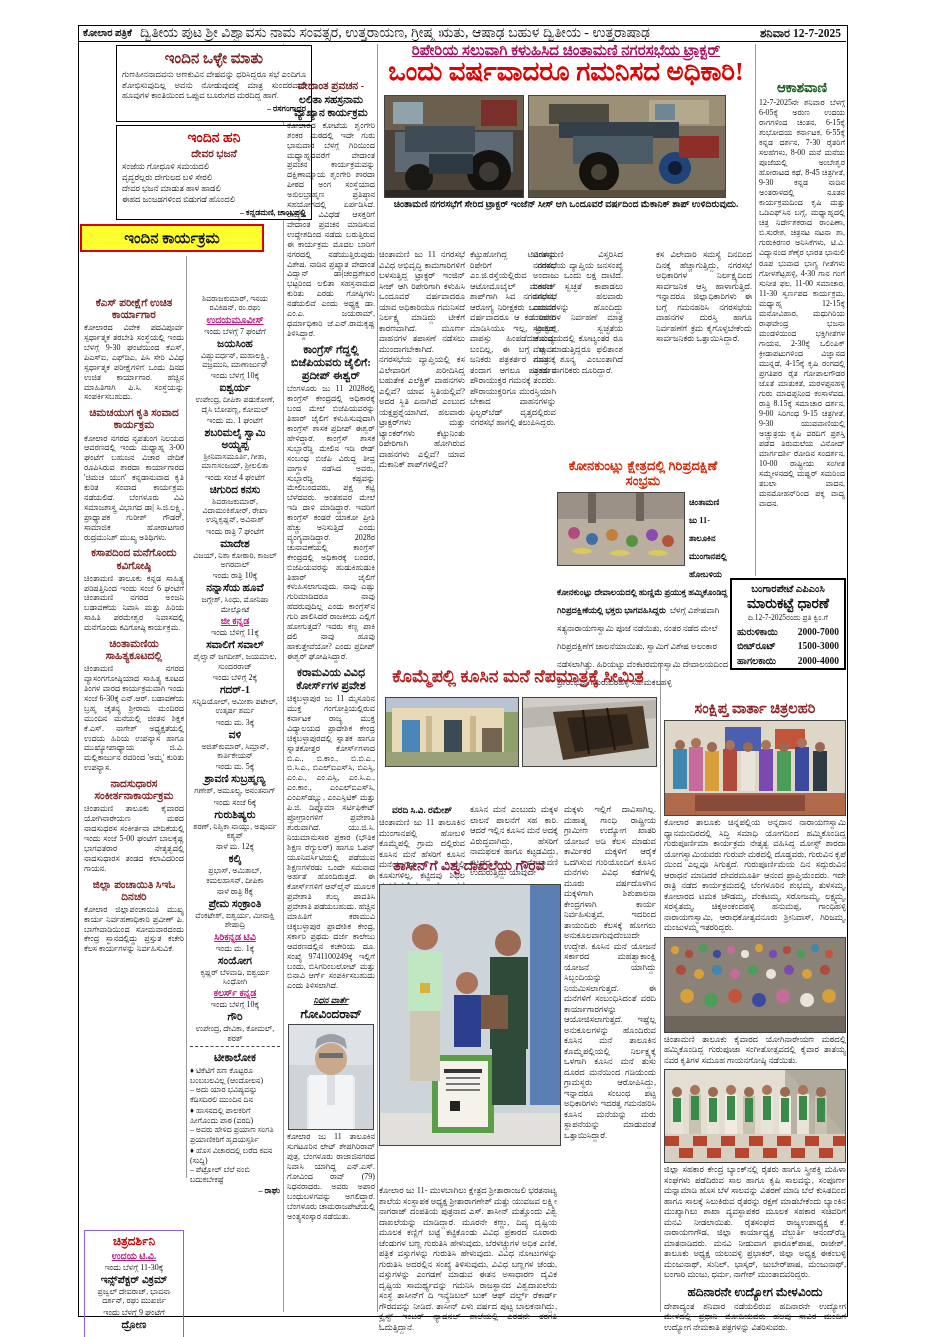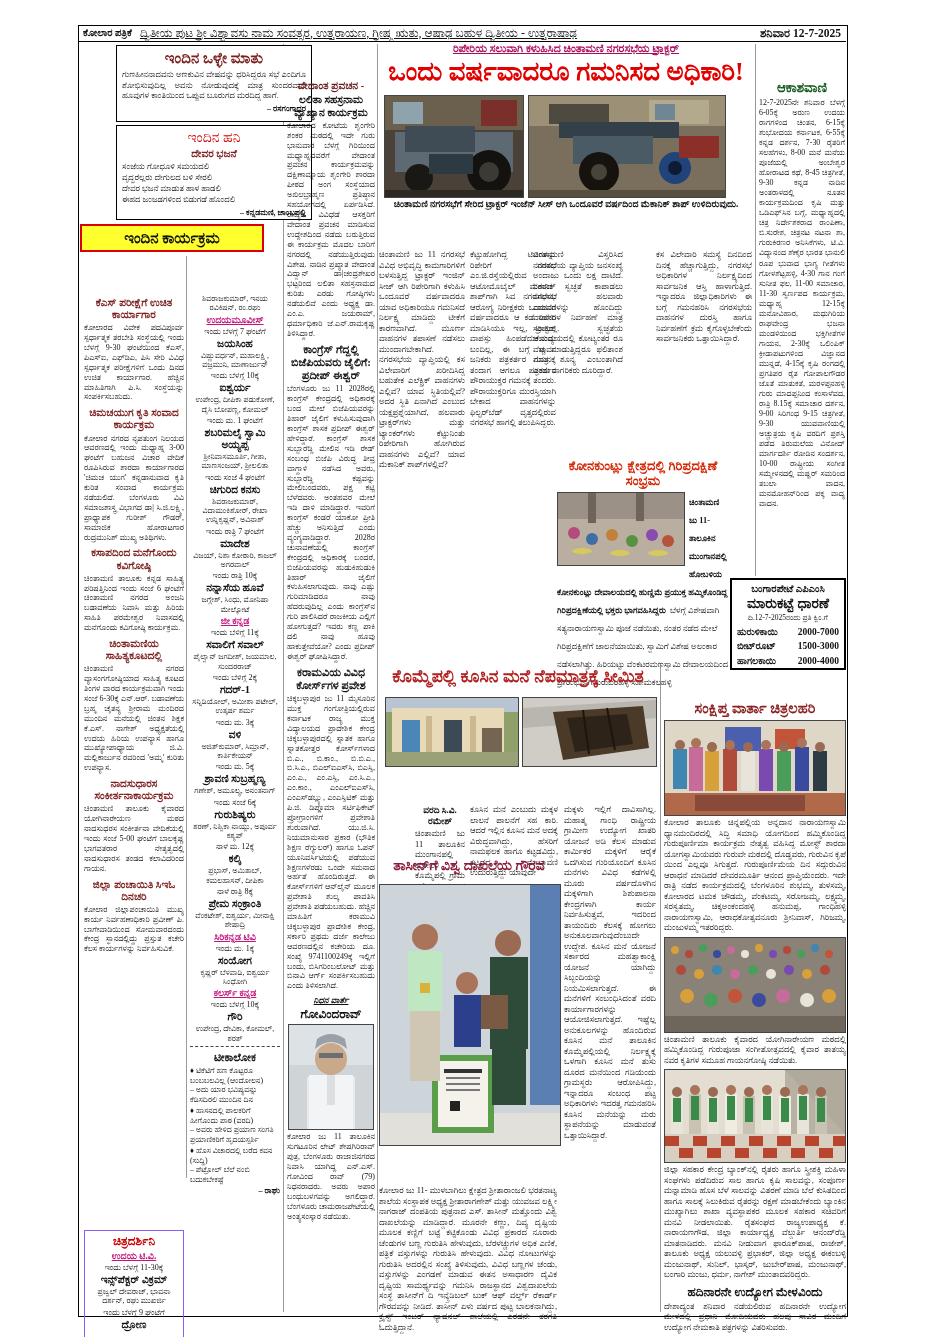--- a/index.html
+++ b/index.html
@@ -3,25 +3,25 @@
 <meta charset="utf-8">
 <style>
   html,body{margin:0;padding:0;background:#ffffff;}
   .canvas{position:relative;width:945px;height:1337px;background:#ffffff;overflow:hidden;
           font-family:"Liberation Serif","DejaVu Serif",serif;color:#111;}
   .abs{position:absolute;}
   .page-border{left:78px;top:25px;width:768px;height:1290px;border:1px solid #000;}
   .masthead{left:78px;top:25px;width:768px;height:17px;border-bottom:1px solid #000;
             display:flex;align-items:center;padding:0 5px;box-sizing:border-box;gap:8px;}
   .mh-paper{font-weight:bold;font-size:10px;white-space:nowrap;}
-  .mh-alm{font-size:12px;flex:1;white-space:nowrap;overflow:hidden;text-decoration:underline;}
+  .mh-alm{font-size:14px;flex:1;white-space:nowrap;overflow:hidden;}
   .mh-date{font-weight:bold;font-size:11.5px;white-space:nowrap;}
   .boxed{border:1px solid #000;box-sizing:border-box;padding:3px 5px;background:#fff;margin-left:32px;}
   .gw-title{font-size:15px;font-weight:bold;color:#7b1f1f;text-align:center;margin:1px 0 3px;}
-  .hani-title{font-size:14px;font-weight:normal;color:#cc0000;text-align:center;margin:1px 0 2px;}
+  .hani-title{font-size:14px;font-weight:bold;color:#cc0000;text-align:center;margin:1px 0 2px;}
   .hani-sub{font-size:10.5px;font-weight:bold;color:#7b1f1f;text-align:center;margin:2px 0;}
   .small-body{font-size:8.4px;line-height:1.25;text-align:justify;}
   .poem-line{font-size:8.4px;line-height:1.3;text-align:left;}
   .credit{font-size:8px;font-weight:bold;text-align:right;margin-top:2px;}
   .yellow-banner{background:#ffff2e;border:2px solid #dd0000;box-sizing:border-box;
                  display:flex;align-items:center;justify-content:center;}
   .yellow-banner span{font-size:15px;font-weight:bold;color:#111;}
   .newscol{overflow:hidden;box-sizing:border-box;margin-top:36px;}
   .sec{margin-bottom:5px;}
   .sec-title{font-size:10.5px;font-weight:bold;text-align:center;color:#7b1f1f;line-height:1.15;margin:3px 0 2px;}
@@ -36,21 +36,21 @@
   .tika-title{font-size:11px;font-weight:bold;text-align:center;margin:4px 0 2px;}
   .tika-item{font-size:7.8px;line-height:1.22;text-align:left;margin-bottom:2px;}
   .tika-item .q::before{content:"♦";margin-right:2px;}
   .tika-sign{font-size:8px;font-weight:bold;text-align:right;}
   .divider{border-top:1px dashed #444;margin:3px 0;}
   .ved-t1{font-size:10.5px;font-weight:bold;color:#6b2020;text-align:center;line-height:1.2;}
   .ved-t2{font-size:10.5px;font-weight:bold;text-align:center;line-height:1.25;}
   .h-black{font-size:11px;font-weight:bold;text-align:center;line-height:1.2;margin:4px 0 2px;}
   .obit-label{font-size:8.5px;font-weight:bold;font-style:italic;text-decoration:underline;text-align:center;margin-top:4px;}
   .obit-name{font-size:12px;font-weight:bold;text-align:center;margin:1px 0 2px;}
-  .kicker{font-size:11px;font-weight:bold;color:#ab0d5e;text-decoration:underline;text-align:center;}
+  .kicker{font-size:15px;font-weight:bold;color:#ab0d5e;text-decoration:underline;text-align:center;}
   .lead-headline{font-size:26px;font-weight:bold;color:#e30000;text-align:center;line-height:1.05;}
   .photo{display:block;border:1px solid #444;}
   .caption-bold{font-size:9.3px;font-weight:bold;text-align:center;line-height:1.2;}
   .giri-head{font-size:13px;font-weight:bold;color:#d42300;text-align:center;line-height:1.15;margin-bottom:2px;}
   .komme-head{font-size:17.5px;font-weight:bold;color:#b22222;text-align:center;line-height:1.05;}
   .byline{font-size:9px;font-weight:bold;text-align:center;margin-bottom:2px;}
   .taseen-head{font-size:14px;font-weight:bold;color:#8b1a3a;text-align:center;line-height:1.1;}
   .briefs-title{font-size:14.5px;font-weight:bold;color:#8b2222;text-align:center;margin-bottom:3px;}
   .radio-title{font-size:13.5px;font-weight:bold;color:#14591d;text-align:center;margin-bottom:2px;}
   .radio-body{font-size:7.9px;line-height:1.27;text-align:justify;}
@@ -415,21 +415,21 @@
     <rect x="0" y="54" width="132" height="14" fill="#9aa177"></rect>
   </svg>
   <svg class="abs photo" style="left:522px;top:697px;" width="133" height="68" viewBox="0 0 133 68">
     <rect width="133" height="68" fill="#cfcdc6"></rect>
     <path d="M0 10 L133 2 L133 20 L0 30 Z" fill="#b8b6ae"></path>
     <path d="M30 14 L120 8 L126 50 L40 62 Z" fill="#4c3a28"></path>
     <path d="M44 20 L104 16 L110 46 L52 54 Z" fill="#2e2318"></path>
     <line x1="60" y1="12" x2="66" y2="56" stroke="#1d1610" stroke-width="2"></line>
     <line x1="84" y1="10" x2="92" y2="52" stroke="#1d1610" stroke-width="2"></line>
   </svg>
-  <div class="abs newscol" style="left:379px;top:769px;width:86px;height:86px;padding-left:36px;">
+  <div class="abs newscol" style="left:379px;top:769px;width:86px;height:86px;">
     <div class="byline">ವರದಿ ಸಿ.ವಿ. ರಮೇಶ್</div>
     <div class="small-body">ಚಿಂತಾಮಣಿ ಜು 11 ತಾಲೂಕಿನ ಮುಂಗಾನಪಲ್ಲಿ ಹೋಬಳಿ ಕೊಮ್ಮೆಪಲ್ಲಿ ಗ್ರಾಮ ದಲ್ಲಿರುವ ಕೂಸಿನ ಮನೆ ಹೆಸರಿಗೆ ಕೂಸಿನ ಮನೆಯಾಗಿದ್ದು ಅಲ್ಲಿ ಕೂಸುಗಳಿಲ್ಲ, ಕಟ್ಟಿದವು ಶಿಥಿಲ ವ್ಯವಸ್ಥೆಯಲ್ಲಿದ್ದು ಮೇಲ್ಛಾವಣಿ ಕುಸಿಯುತ್ತಿದೆ.</div>
   </div>
   <div class="abs newscol small-body" style="left:470px;top:769px;width:88px;height:86px;">ಕೂಸಿನ ಮನೆ ಎಂಬುದು ಮಕ್ಕಳ ಲಾಲನೆ ಪಾಲನೆಗೆ ಸಹ ಕಾರಿ. ಆದರೆ ಇಲ್ಲಿನ ಕೂಸಿನ ಮನೆ ಅದಕ್ಕೆ ವಿರುದ್ಧವಾಗಿದ್ದು, ಹೆಸರಿಗೆ ನಾಮಫಲಕ ಹಾಗೂ ಕಟ್ಟಡವಿದ್ದು, ಕಟ್ಟಡದ ಮೇಲ್ಛಾವಣಿ ಉದುರುತ್ತಿದ್ದು ಯಾವುದೇ</div>
   <div class="abs newscol small-body" style="left:564px;top:769px;width:92px;height:540px;">ಮಕ್ಕಳು ಇಲ್ಲಿಗೆ ದಾವಿಸಾಗಿಲ್ಲ. ಮಹಾತ್ಮ ಗಾಂಧಿ ರಾಷ್ಟ್ರೀಯ ಗ್ರಾಮೀಣ ಉದ್ಯೋಗ ಖಾತರಿ ಯೋಜನೆ ಅಡಿ ಕೆಲಸ ಮಾಡುವ ಕಾರ್ಮಿಕರ ಮಕ್ಕಳಿಗೆ ಆರೈಕೆ ಒದಗಿಸುವ ಗುರಿಯೊಂದಿಗೆ ಕೂಸಿನ ಮನೆಗಳು ವಿವಿಧ ಕಡೆಗಳಲ್ಲಿ ಮೂರು ವರ್ಷದೊಳಗಿನ ಮಕ್ಕಳಿಗಾಗಿ ಶಿಶುಪಾಲನಾ ಕೇಂದ್ರಗಳಾಗಿ ಕಾರ್ಯ ನಿರ್ವಹಿಸುತ್ತವೆ, ಇದರಿಂದ ತಾಯಂದಿರು ಕೆಲಸಕ್ಕೆ ಹೋಗಲು ಅನುಕೂಲವಾಗುವುದೆಂಬುದೇ ಉದ್ದೇಶ. ಕೂಸಿನ ಮನೆ ಯೋಜನೆ ಸರ್ಕಾರದ ಮಹತ್ವಾಕಾಂಕ್ಷಿ ಯೋಜನೆ ಯಾಗಿದ್ದು ಸಿಬ್ಬಂದಿಯನ್ನು ನಿಯಮಿಸಲಾಗುತ್ತದೆ. ಈ ಮನೆಗಳಿಗೆ ಸಂಬಂಧಿಸಿದಂತೆ ವರದಿ ಕಾರ್ಯಾಗಾರಗಳನ್ನು ಆಯೋಜಿಸಲಾಗುತ್ತದೆ. ಇಷ್ಟೆಲ್ಲ ಅನುಕೂಲಗಳನ್ನು ಹೊಂದಿರುವ ಕೂಸಿನ ಮನೆ ತಾಲೂಕಿನ ಕೊಮ್ಮೆಪಲ್ಲಿಯಲ್ಲಿ ನಿರ್ಲಕ್ಷ್ಯಕ್ಕೆ ಒಳಗಾಗಿ ಕೂಸಿನ ಮನೆ ತುಸು ದೂರದ ಮನೆಯಿಂದ ಗಡಿಯೆಂದು ಗ್ರಾಮಸ್ಥರು ಆರೋಪಿಸಿದ್ದು, ಇನ್ನಾದರೂ ಸಂಬಂಧ ಪಟ್ಟ ಅಧಿಕಾರಿಗಳು ಇದರತ್ತ ಗಮನಹರಿಸಿ ಕೂಸಿನ ಮನೆಯನ್ನು ಮರು ಸ್ಥಾಪನೆಯನ್ನು ಮಾಡುವಂತೆ ಒತ್ತಾಯಿಸಿದ್ದಾರೆ.</div>
 
   <div class="abs taseen-head" style="left:379px;top:858px;width:180px;">ತಾಸೀನ್‌ಗೆ ವಿಶ್ವ ದಾಖಲೆಯ ಗೌರವ</div>
   <svg class="abs photo" style="left:379px;top:884px;" width="180" height="260" viewBox="0 0 180 260">
     <rect width="180" height="260" fill="#cdd4da"></rect>
     <rect x="150" y="0" width="30" height="220" fill="#5b7fb3"></rect>

